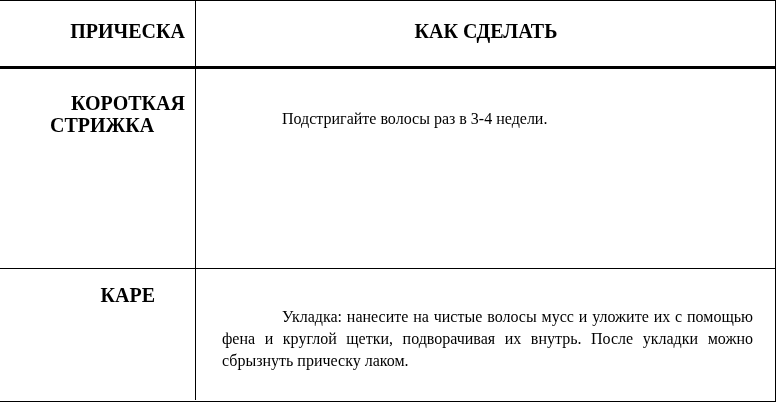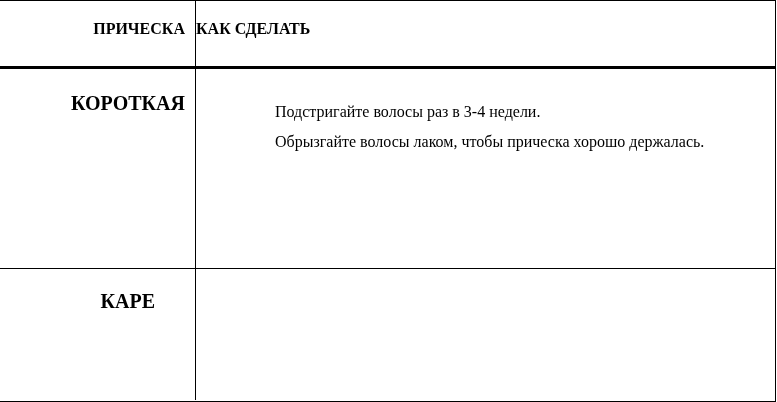--- a/index.html
+++ b/index.html
@@ -4,46 +4,47 @@
 <style>
   html, body { margin: 0; padding: 0; background: #ffffff; }
   body { width: 777px; height: 402px; overflow: hidden; position: relative;
          font-family: "Liberation Serif", serif; color: #000; }
   .tbl { position: absolute; left: 0; top: 0; width: 775px; height: 400px;
          border-top: 1px solid #000; border-right: 1px solid #000; border-bottom: 1px solid #000; }
   .vline { position: absolute; left: 195px; top: 0; width: 1px; height: 400px; background: #000; }
   .hthick { position: absolute; left: 0; top: 66px; width: 776px; height: 3px; background: #000; }
   .hthin { position: absolute; left: 0; top: 268px; width: 776px; height: 1px; background: #000; }
   .cell { position: absolute; box-sizing: border-box; }
-  .hdr { font-weight: bold; font-size: 16px; }
+  .hdr { font-weight: bold; font-size: 20px; }
   .h1 { left: 0; top: 20px; width: 185px; text-align: right; }
-  .h2 { left: 196px; top: 20px; width: 580px; }
+  .h2 { left: 196px; top: 20px; width: 580px; text-align: center; }
   .name { font-weight: bold; font-size: 20px; line-height: 22px; }
   .n1 { left: 40px; top: 92px; width: 145px; text-align: right; }
   .n1 .l2 { text-align: left; margin-left: 10px; display:block; }
-  .n2 { left: 0; top: 290px; width: 155px; text-align: right; }
+  .n2 { left: 0; top: 284px; width: 155px; text-align: right; }
   .body { left: 207px; width: 561px; font-size: 16px; line-height: 22px; text-align: justify; }
   .b1 { top: 93px; }
   .b2 { top: 291px; }
-  .para { text-indent: 60px; margin: 8px; }
+  .para { text-indent: 60px; margin: 15px; }
 </style>
 </head>
 <body>
 
 <div class="tbl"></div>
 <div class="vline"></div>
 <div class="hthick"></div>
 <div class="hthin"></div>
 
 <div class="cell hdr h1">ПРИЧЕСКА</div>
 <div class="cell hdr h2">КАК СДЕЛАТЬ</div>
 
 <div class="cell name n1">
   <span>КОРОТКАЯ</span><br>
+  <span class="l2">СТРИЖКА</span>
 </div>
 <div class="cell body b1">
   <p class="para">Подстригайте волосы раз в 3-4 недели.</p>
-  <p class="para">Обрызгайте волосы лаком, чтобы прическа хорошо держалась.</p>
 </div>
 
 <div class="cell name n2">КАРЕ</div>
 <div class="cell body b2">
+  <p class="para">Укладка: нанесите на чистые волосы мусс и уложите их с помощью фена и круглой щетки, подворачивая их внутрь. После укладки можно сбрызнуть прическу лаком.</p>
 </div>
 
 </body></html>

